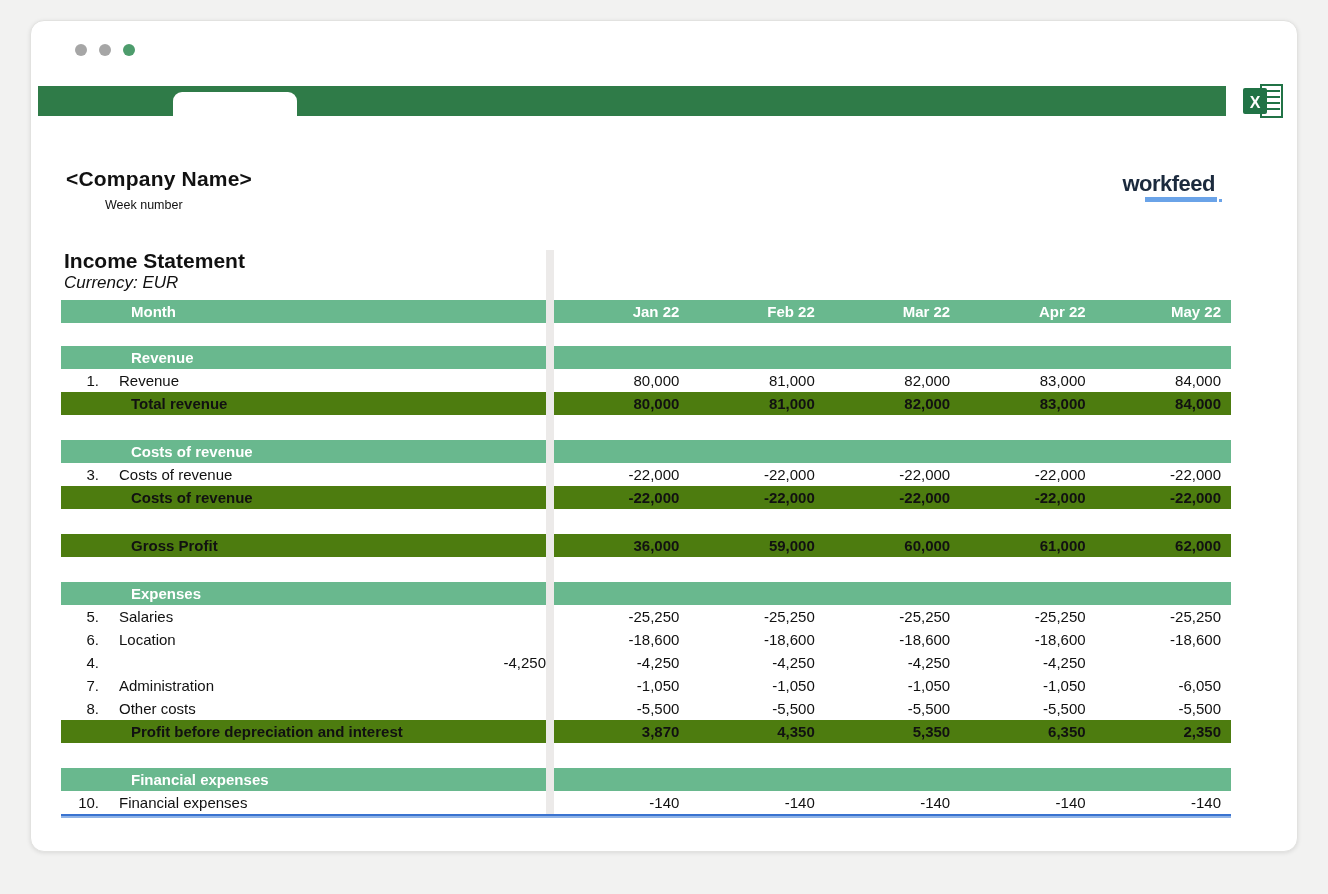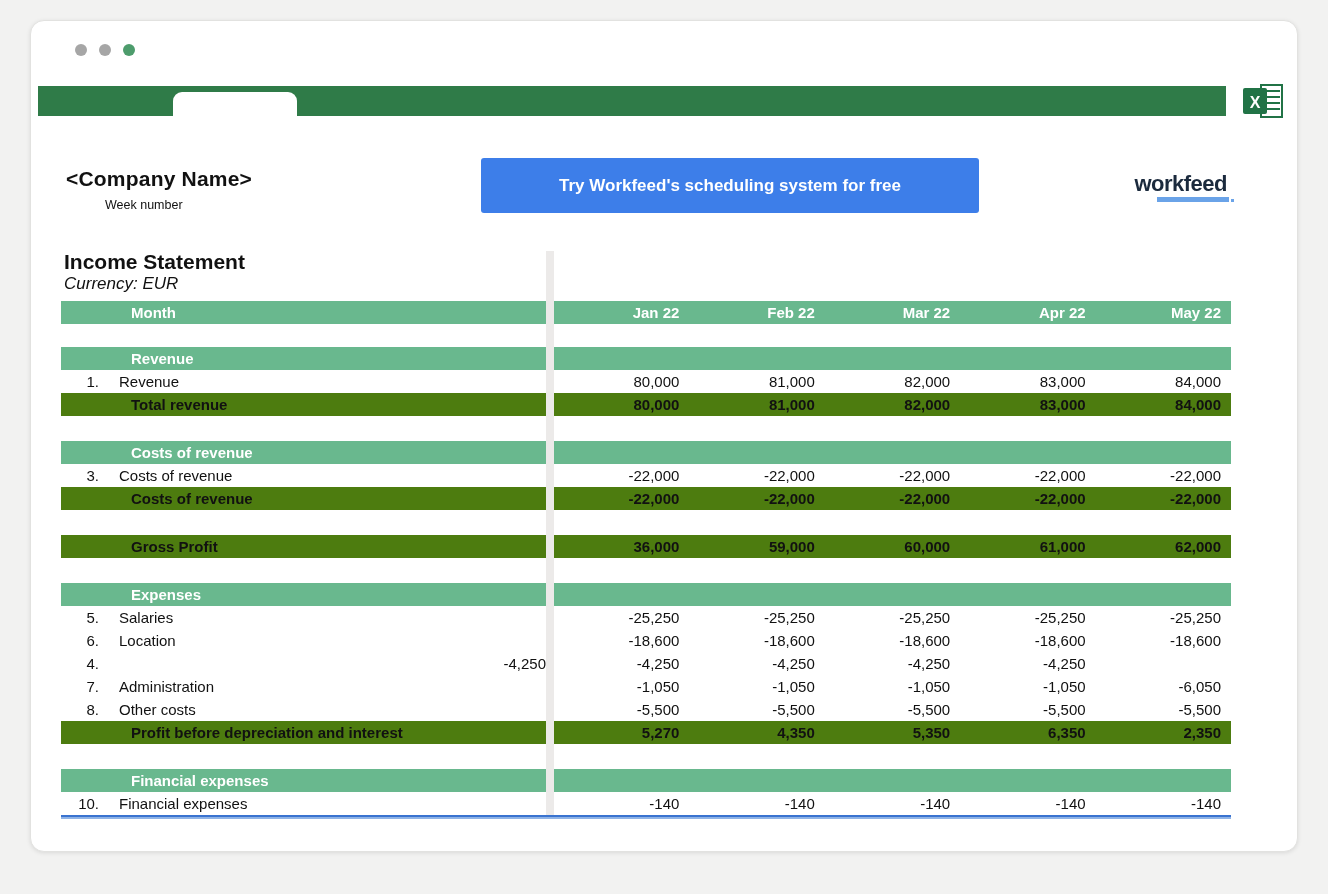--- a/index.html
+++ b/index.html
@@ -46,21 +46,21 @@
   .company { margin-top:9px; padding-left:5px; width:420px; }
   .company-name { font-size:21px; font-weight:bold; letter-spacing:.2px; }
   .week-label { font-size:12.5px; margin-top:7px;margin-left:39px; }
   .cta-button {
     display:flex; align-items:center; justify-content:center;
     width:498px; height:55px;
     background:#3d7ee9; color:#fff;
     font-size:17px; font-weight:bold;
     border:none; border-radius:3px; cursor:pointer;
   }
-  .logo-wrap { margin:13px 0 0 auto; position:relative; padding-right:4px;text-align:right; }
+  .logo-wrap { margin:13px 12px 0 auto; position:relative; padding-right:4px;text-align:right; }
   .logo-text { font-size:22px; font-weight:bold; color:#1b2a3d; letter-spacing:-0.5px; }
   .logo-bar {
     position:absolute; right:2px; bottom:-5px;
     width:72px; height:5px; background:#6aa3e8;
   }
   .logo-dot { position:absolute; right:-3px; bottom:-5px; width:3px; height:3px; background:#6aa3e8; }
   
   .sheet { position:relative; margin:38px 66px 0 30px; }
   .v-band {
     position:absolute; left:485px; top:0; bottom:4px; width:8px;
@@ -121,21 +121,20 @@
       <rect x="3" y="6" width="24" height="26" rx="2" fill="#217346"></rect>
       <text x="15" y="26" text-anchor="middle" font-family="Liberation Sans, sans-serif" font-size="16" font-weight="bold" fill="#ffffff">X</text>
     </svg>
   </div>
 
   <div class="doc-header">
     <div class="company">
       <div class="company-name">&lt;Company Name&gt;</div>
       <div class="week-label">Week number</div>
     </div>
-    <button class="cta-button">Try Workfeed's scheduling system for free</button>
     <div class="logo-wrap">
       <span class="logo-text">workfeed</span>
       <span class="logo-bar"></span>
       <span class="logo-dot"></span>
     </div>
   </div>
 
   <div class="sheet">
     <div class="v-band"></div>
     <div class="sheet-title">
@@ -282,21 +281,21 @@
           <div class="c divcell"></div>
           <div class="c val">-5,500</div>
           <div class="c val">-5,500</div>
           <div class="c val">-5,500</div>
           <div class="c val">-5,500</div>
           <div class="c val">-5,500</div>
         </div>
         <div class="trow total">
           <div class="c label span">Profit before depreciation and interest</div>
           <div class="c divcell"></div>
-          <div class="c val">5,270</div>
+          <div class="c val">3,870</div>
           <div class="c val">4,350</div>
           <div class="c val">5,350</div>
           <div class="c val">6,350</div>
           <div class="c val">2,350</div>
         </div>
         <div class="trow gap"></div>
         <div class="trow section-header">
           <div class="c label span">Financial expenses</div>
           <div class="c divcell"></div>
           <div class="c val"></div>

